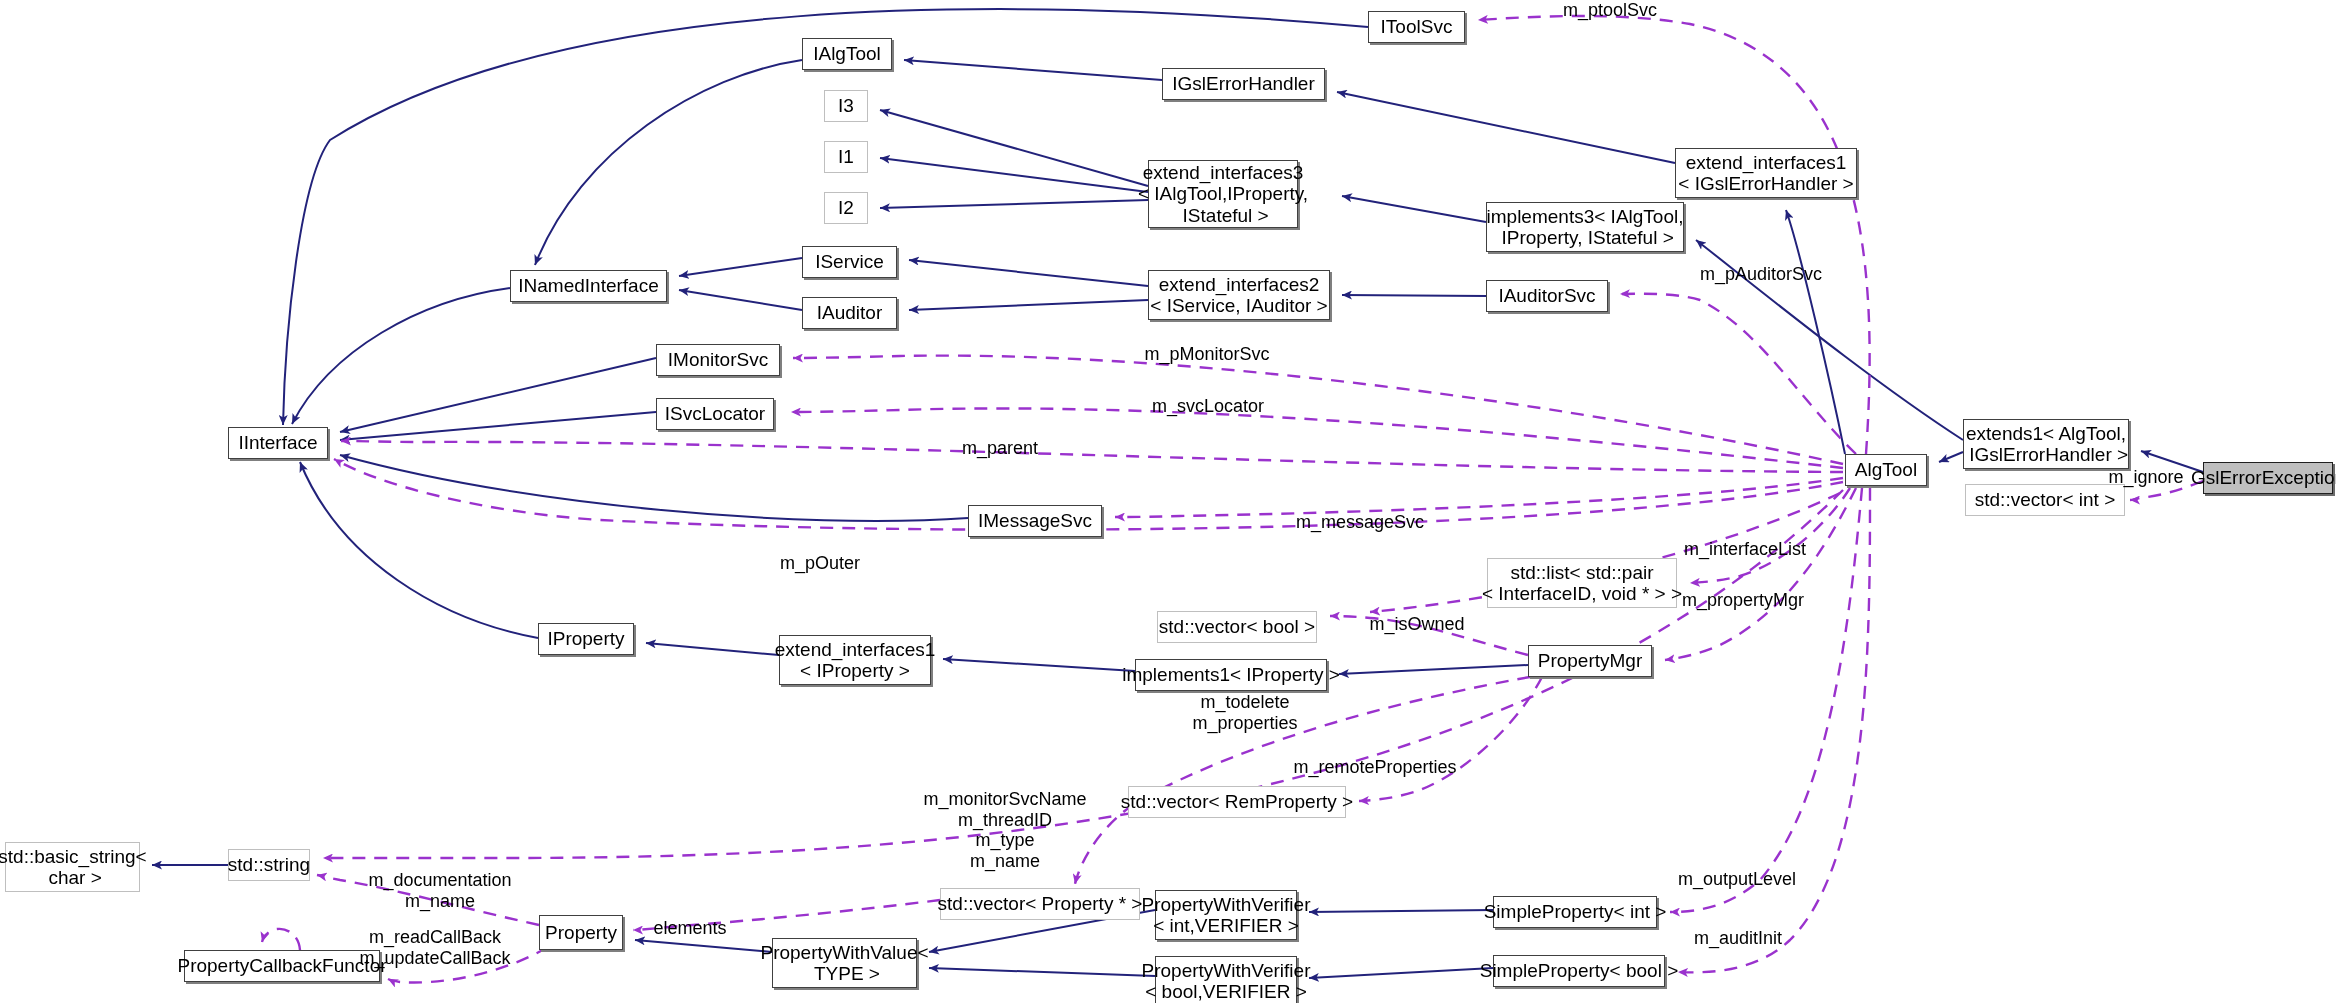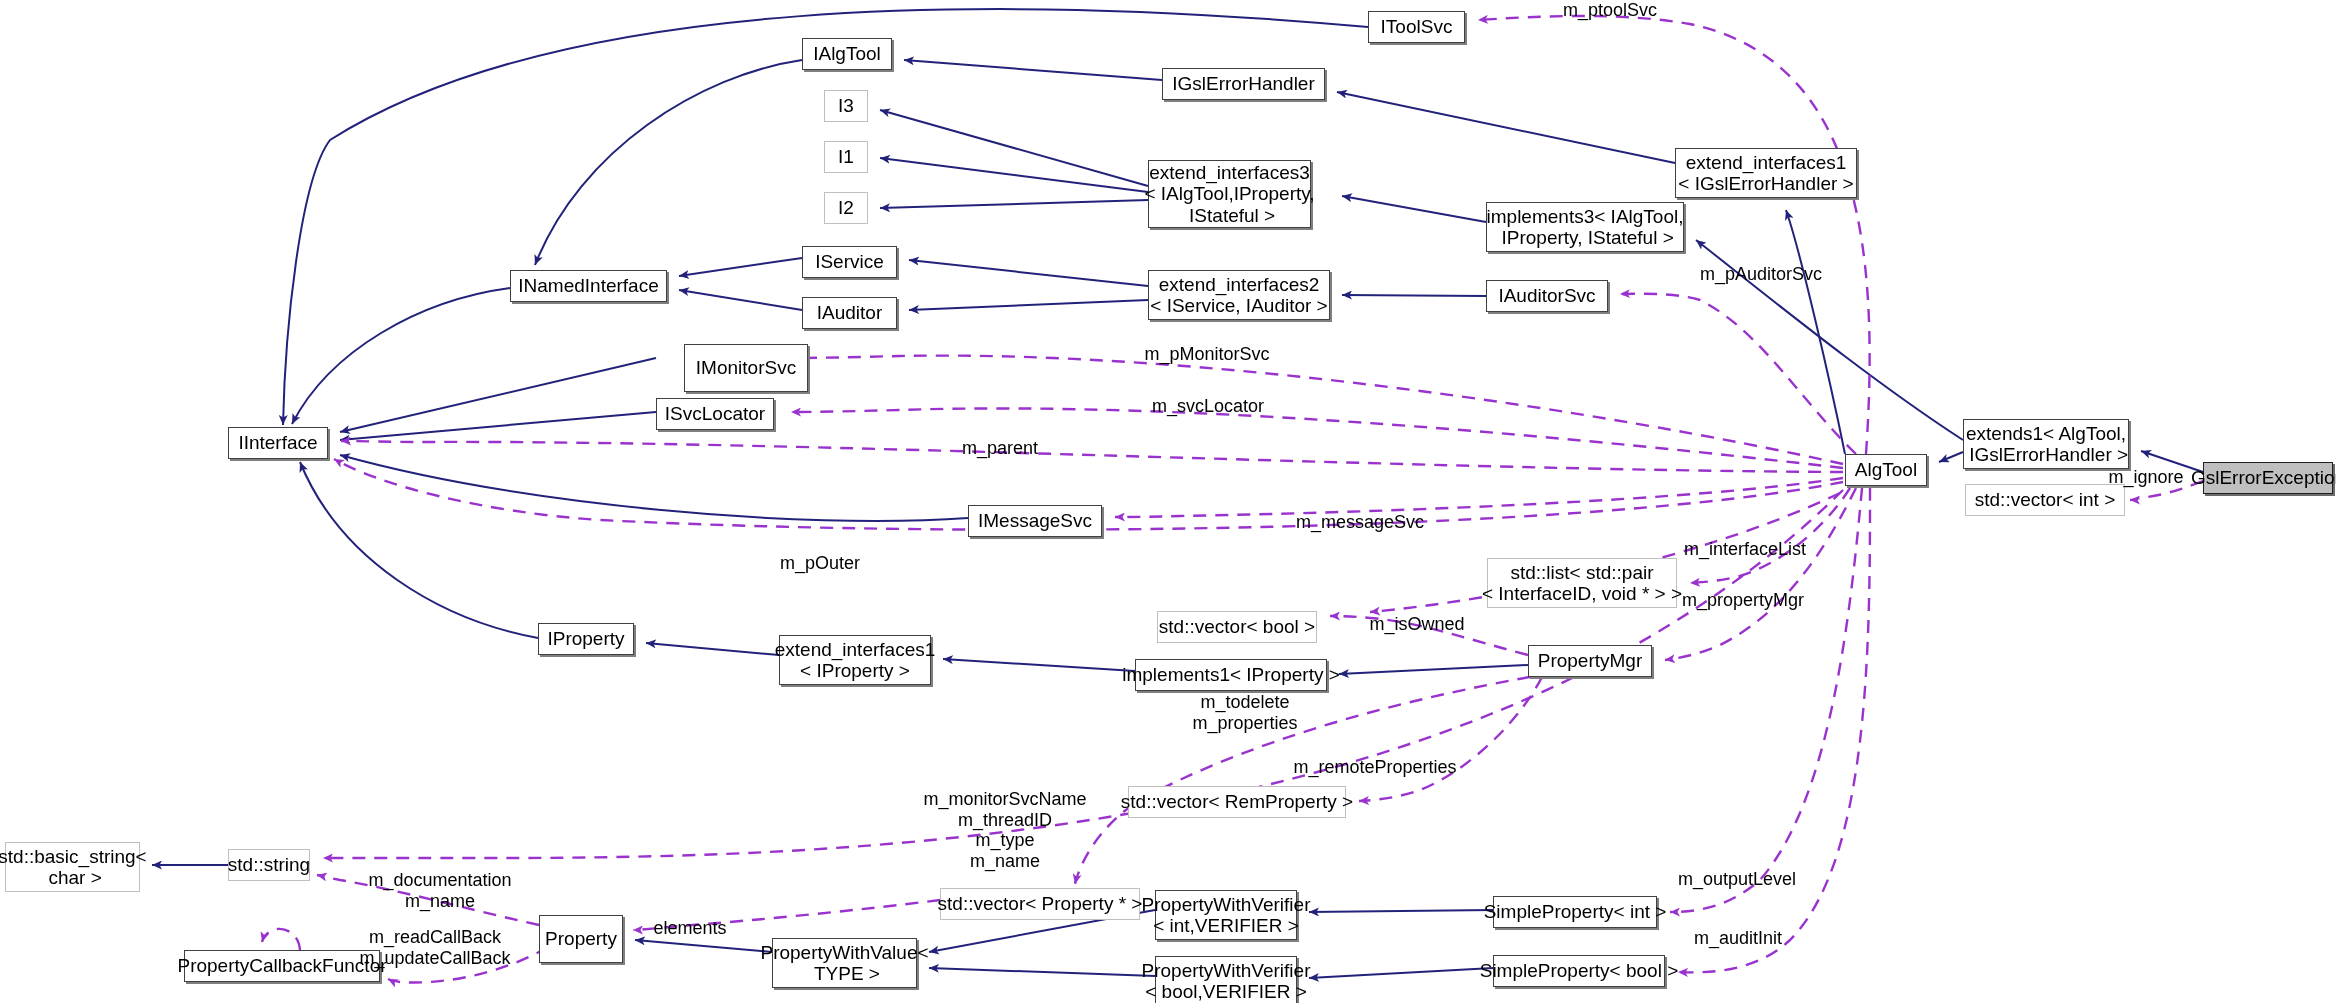--- a/index.html
+++ b/index.html
@@ -176,33 +176,33 @@
     </g>
   </svg>
 
   <div class="node solid" style="left:1368px;top:11px;width:97px;height:32px;">IToolSvc</div>
   <div class="node solid" style="left:802px;top:38px;width:90px;height:32px;">IAlgTool</div>
   <div class="node solid" style="left:1162px;top:68px;width:163px;height:32px;">IGslErrorHandler</div>
   <div class="node faint" style="left:824px;top:90px;width:44px;height:32px;">I3</div>
   <div class="node solid" style="left:1675px;top:148px;width:182px;height:50px;">extend_interfaces1
 &lt; IGslErrorHandler &gt;</div>
   <div class="node faint" style="left:824px;top:141px;width:44px;height:32px;">I1</div>
-  <div class="node solid" style="left:1148px;top:160px;width:163px;height:68px;">extend_interfaces3
+  <div class="node solid" style="left:1148px;top:160px;width:150px;height:68px;">extend_interfaces3
 &lt; IAlgTool,IProperty,
  IStateful &gt;</div>
   <div class="node faint" style="left:824px;top:192px;width:44px;height:32px;">I2</div>
   <div class="node solid" style="left:1486px;top:202px;width:198px;height:50px;">implements3&lt; IAlgTool,
  IProperty, IStateful &gt;</div>
   <div class="node solid" style="left:510px;top:270px;width:157px;height:32px;">INamedInterface</div>
   <div class="node solid" style="left:802px;top:246px;width:95px;height:32px;">IService</div>
   <div class="node solid" style="left:1148px;top:270px;width:182px;height:50px;">extend_interfaces2
 &lt; IService, IAuditor &gt;</div>
   <div class="node solid" style="left:1486px;top:280px;width:122px;height:32px;">IAuditorSvc</div>
   <div class="node solid" style="left:802px;top:297px;width:95px;height:32px;">IAuditor</div>
-  <div class="node solid" style="left:684px;top:344px;width:124px;height:48px;">IMonitorSvc</div>
+  <div class="node solid" style="left:656px;top:344px;width:124px;height:32px;">IMonitorSvc</div>
   <div class="node solid" style="left:656px;top:398px;width:118px;height:32px;">ISvcLocator</div>
   <div class="node solid" style="left:228px;top:427px;width:100px;height:32px;">IInterface</div>
   <div class="node solid" style="left:1845px;top:454px;width:82px;height:32px;">AlgTool</div>
   <div class="node solid" style="left:1963px;top:419px;width:166px;height:50px;">extends1&lt; AlgTool,
  IGslErrorHandler &gt;</div>
   <div class="node faint" style="left:1965px;top:484px;width:160px;height:32px;">std::vector&lt; int &gt;</div>
   <div class="node focus" style="left:2203px;top:462px;width:130px;height:32px;">GslErrorException</div>
   <div class="node solid" style="left:968px;top:505px;width:134px;height:32px;">IMessageSvc</div>
   <div class="node faint" style="left:1487px;top:558px;width:190px;height:50px;">std::list&lt; std::pair
 &lt; InterfaceID, void * &gt; &gt;</div>
@@ -213,21 +213,21 @@
   <div class="node solid" style="left:1135px;top:659px;width:192px;height:32px;">implements1&lt; IProperty &gt;</div>
   <div class="node solid" style="left:1528px;top:645px;width:124px;height:32px;">PropertyMgr</div>
   <div class="node faint" style="left:1128px;top:786px;width:218px;height:32px;">std::vector&lt; RemProperty &gt;</div>
   <div class="node faint" style="left:5px;top:842px;width:135px;height:50px;">std::basic_string&lt;
  char &gt;</div>
   <div class="node faint" style="left:228px;top:849px;width:82px;height:32px;">std::string</div>
   <div class="node faint" style="left:940px;top:888px;width:200px;height:32px;">std::vector&lt; Property * &gt;</div>
   <div class="node solid" style="left:1155px;top:890px;width:142px;height:50px;">PropertyWithVerifier
 &lt; int,VERIFIER &gt;</div>
   <div class="node solid" style="left:1493px;top:896px;width:164px;height:32px;">SimpleProperty&lt; int &gt;</div>
-  <div class="node solid" style="left:539px;top:915px;width:84px;height:48px;">Property</div>
+  <div class="node solid" style="left:539px;top:915px;width:84px;height:35px;">Property</div>
   <div class="node solid" style="left:184px;top:950px;width:196px;height:32px;">PropertyCallbackFunctor</div>
   <div class="node solid" style="left:772px;top:938px;width:145px;height:50px;">PropertyWithValue&lt;
  TYPE &gt;</div>
   <div class="node solid" style="left:1155px;top:956px;width:142px;height:50px;">PropertyWithVerifier
 &lt; bool,VERIFIER &gt;</div>
   <div class="node solid" style="left:1493px;top:955px;width:172px;height:32px;">SimpleProperty&lt; bool &gt;</div>
 
   <div class="edgelabel" style="left:1530px;top:0px;width:160px;">m_ptoolSvc</div>
   <div class="edgelabel" style="left:1666px;top:264px;width:190px;">m_pAuditorSvc</div>
   <div class="edgelabel" style="left:1112px;top:344px;width:190px;">m_pMonitorSvc</div>

